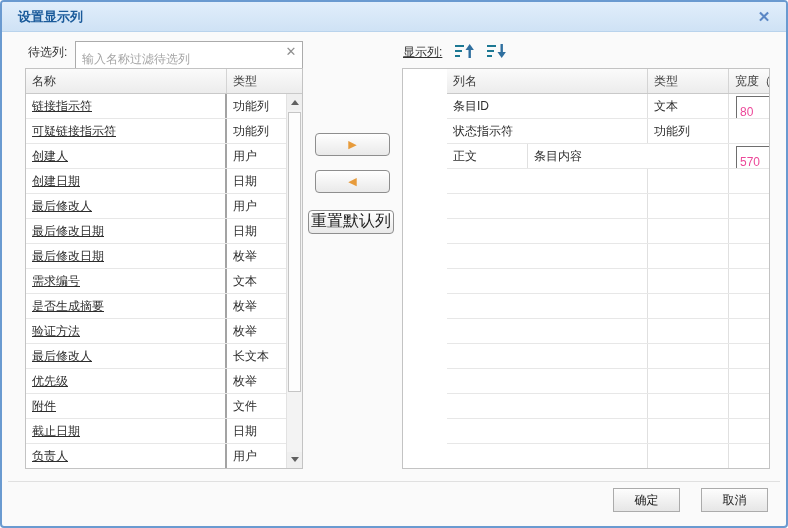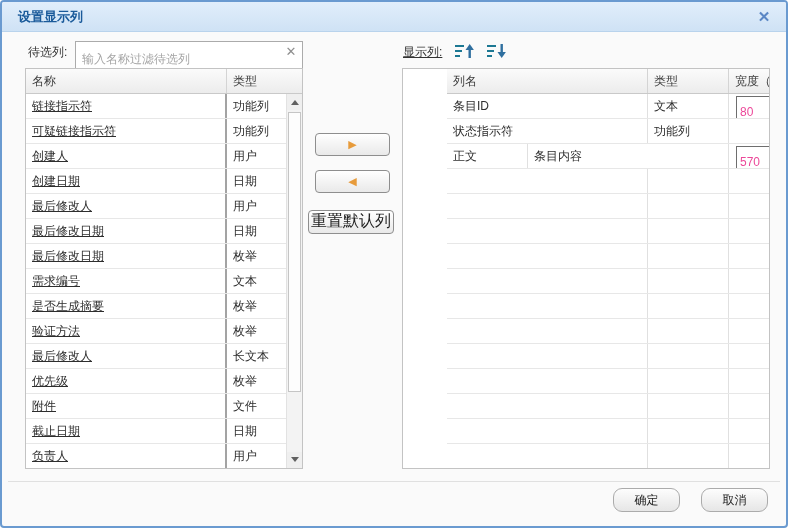--- a/index.html
+++ b/index.html
@@ -63,21 +63,21 @@
     background: #fdfdfd; border: 1px solid #c5c5c5; cursor: pointer; }
 
   .mid-btn { position: absolute; border: 1px solid #8e8e8e; border-radius: 4px;
     background: linear-gradient(#ffffff, #e9e9e9); text-align: center; cursor: pointer; color: #222; }
   .btn-right { left: 313px; top: 131px; width: 75px; height: 23px; line-height: 21px; font-size: 11px; color: #e79b3b; }
   .btn-left  { left: 313px; top: 168px; width: 75px; height: 23px; line-height: 21px; font-size: 11px; color: #e79b3b; }
   .btn-reset { left: 306px; top: 208px; width: 86px; height: 24px; line-height: 22px; font-size: 16px; font-family: Liberation Mono, monospace; }
 
   .footer-sep { position: absolute; left: 6px; top: 479px; width: 772px; height: 1px; background: #e0e0e0; }
   .foot-btn { position: absolute; top: 486px; width: 67px; height: 24px; line-height: 22px; text-align: center;
-    border: 1px solid #ababab; border-radius: 9px; background: linear-gradient(#fdfdfd, #e6e6e6); color: #222; cursor: pointer; }
+    border: 1px solid #ababab; border-radius: 0; background: linear-gradient(#fdfdfd, #e6e6e6); color: #222; cursor: pointer; }
   .btn-ok { left: 611px; } .btn-cancel { left: 699px; }
 </style>
 </head>
 <body>
 
 <div class="dialog">
 
   <div class="titlebar">
     <div class="title">设置显示列</div>
     <div class="close-btn">✕</div>

